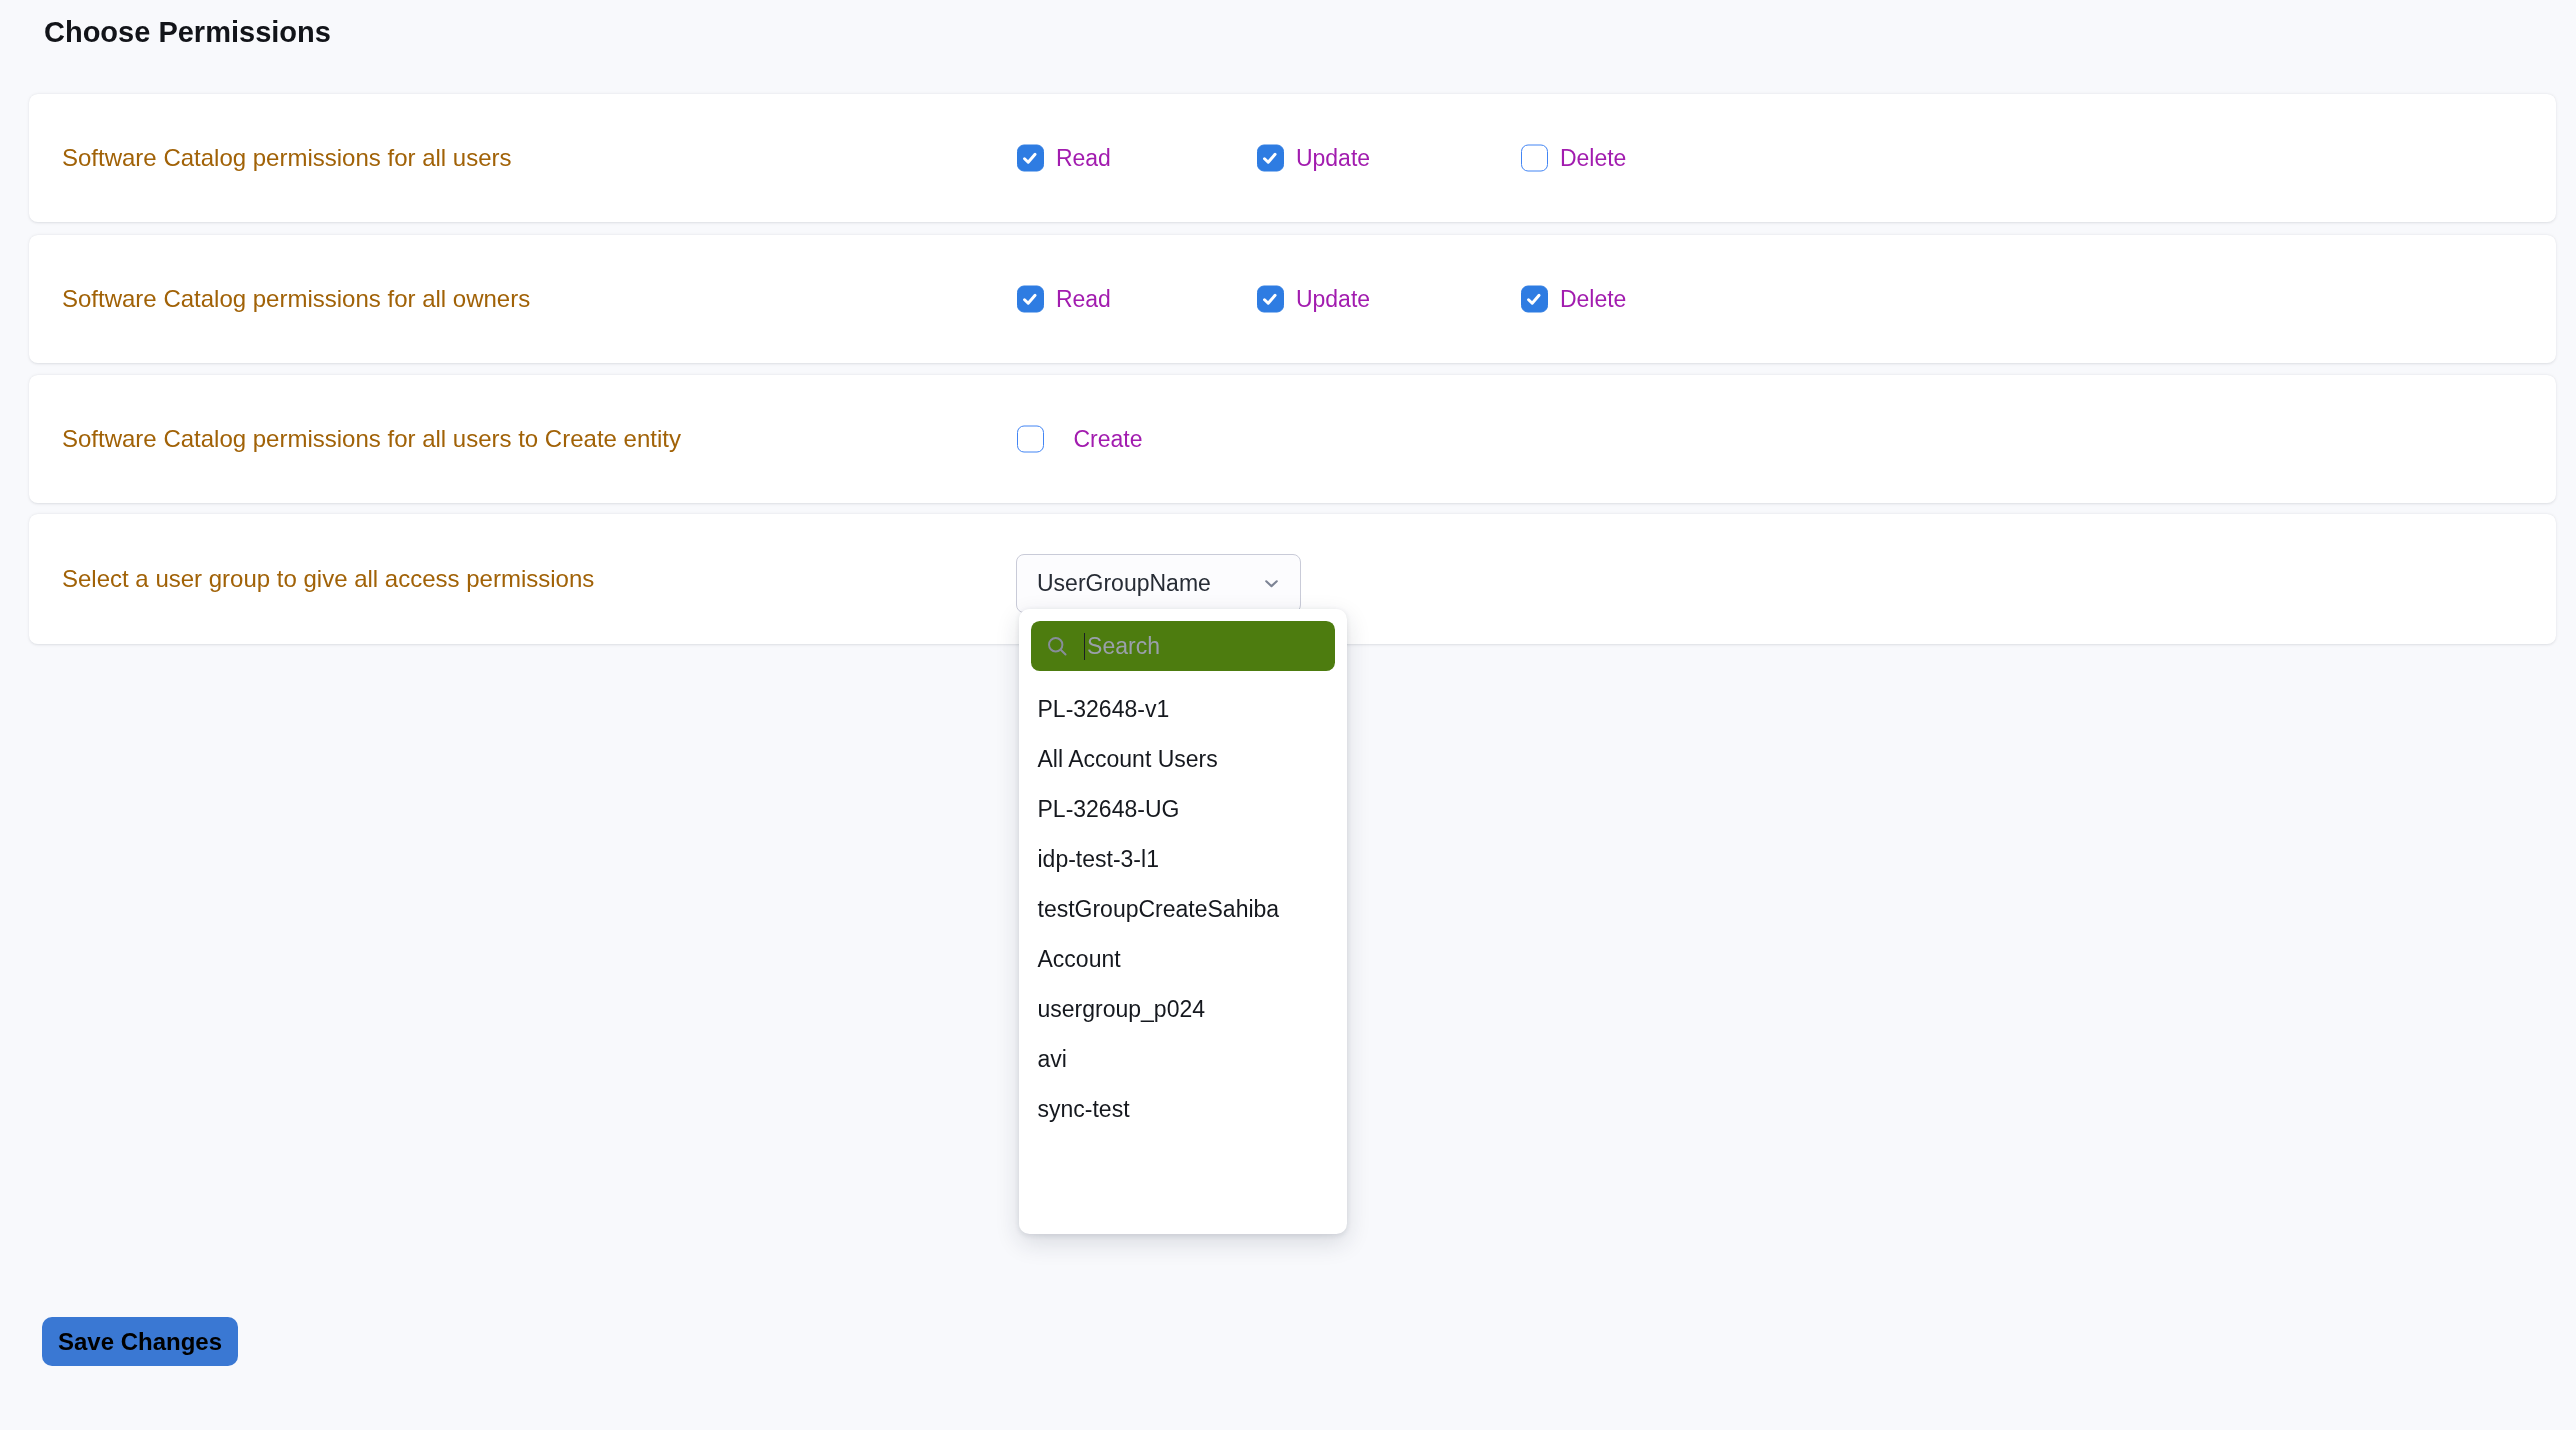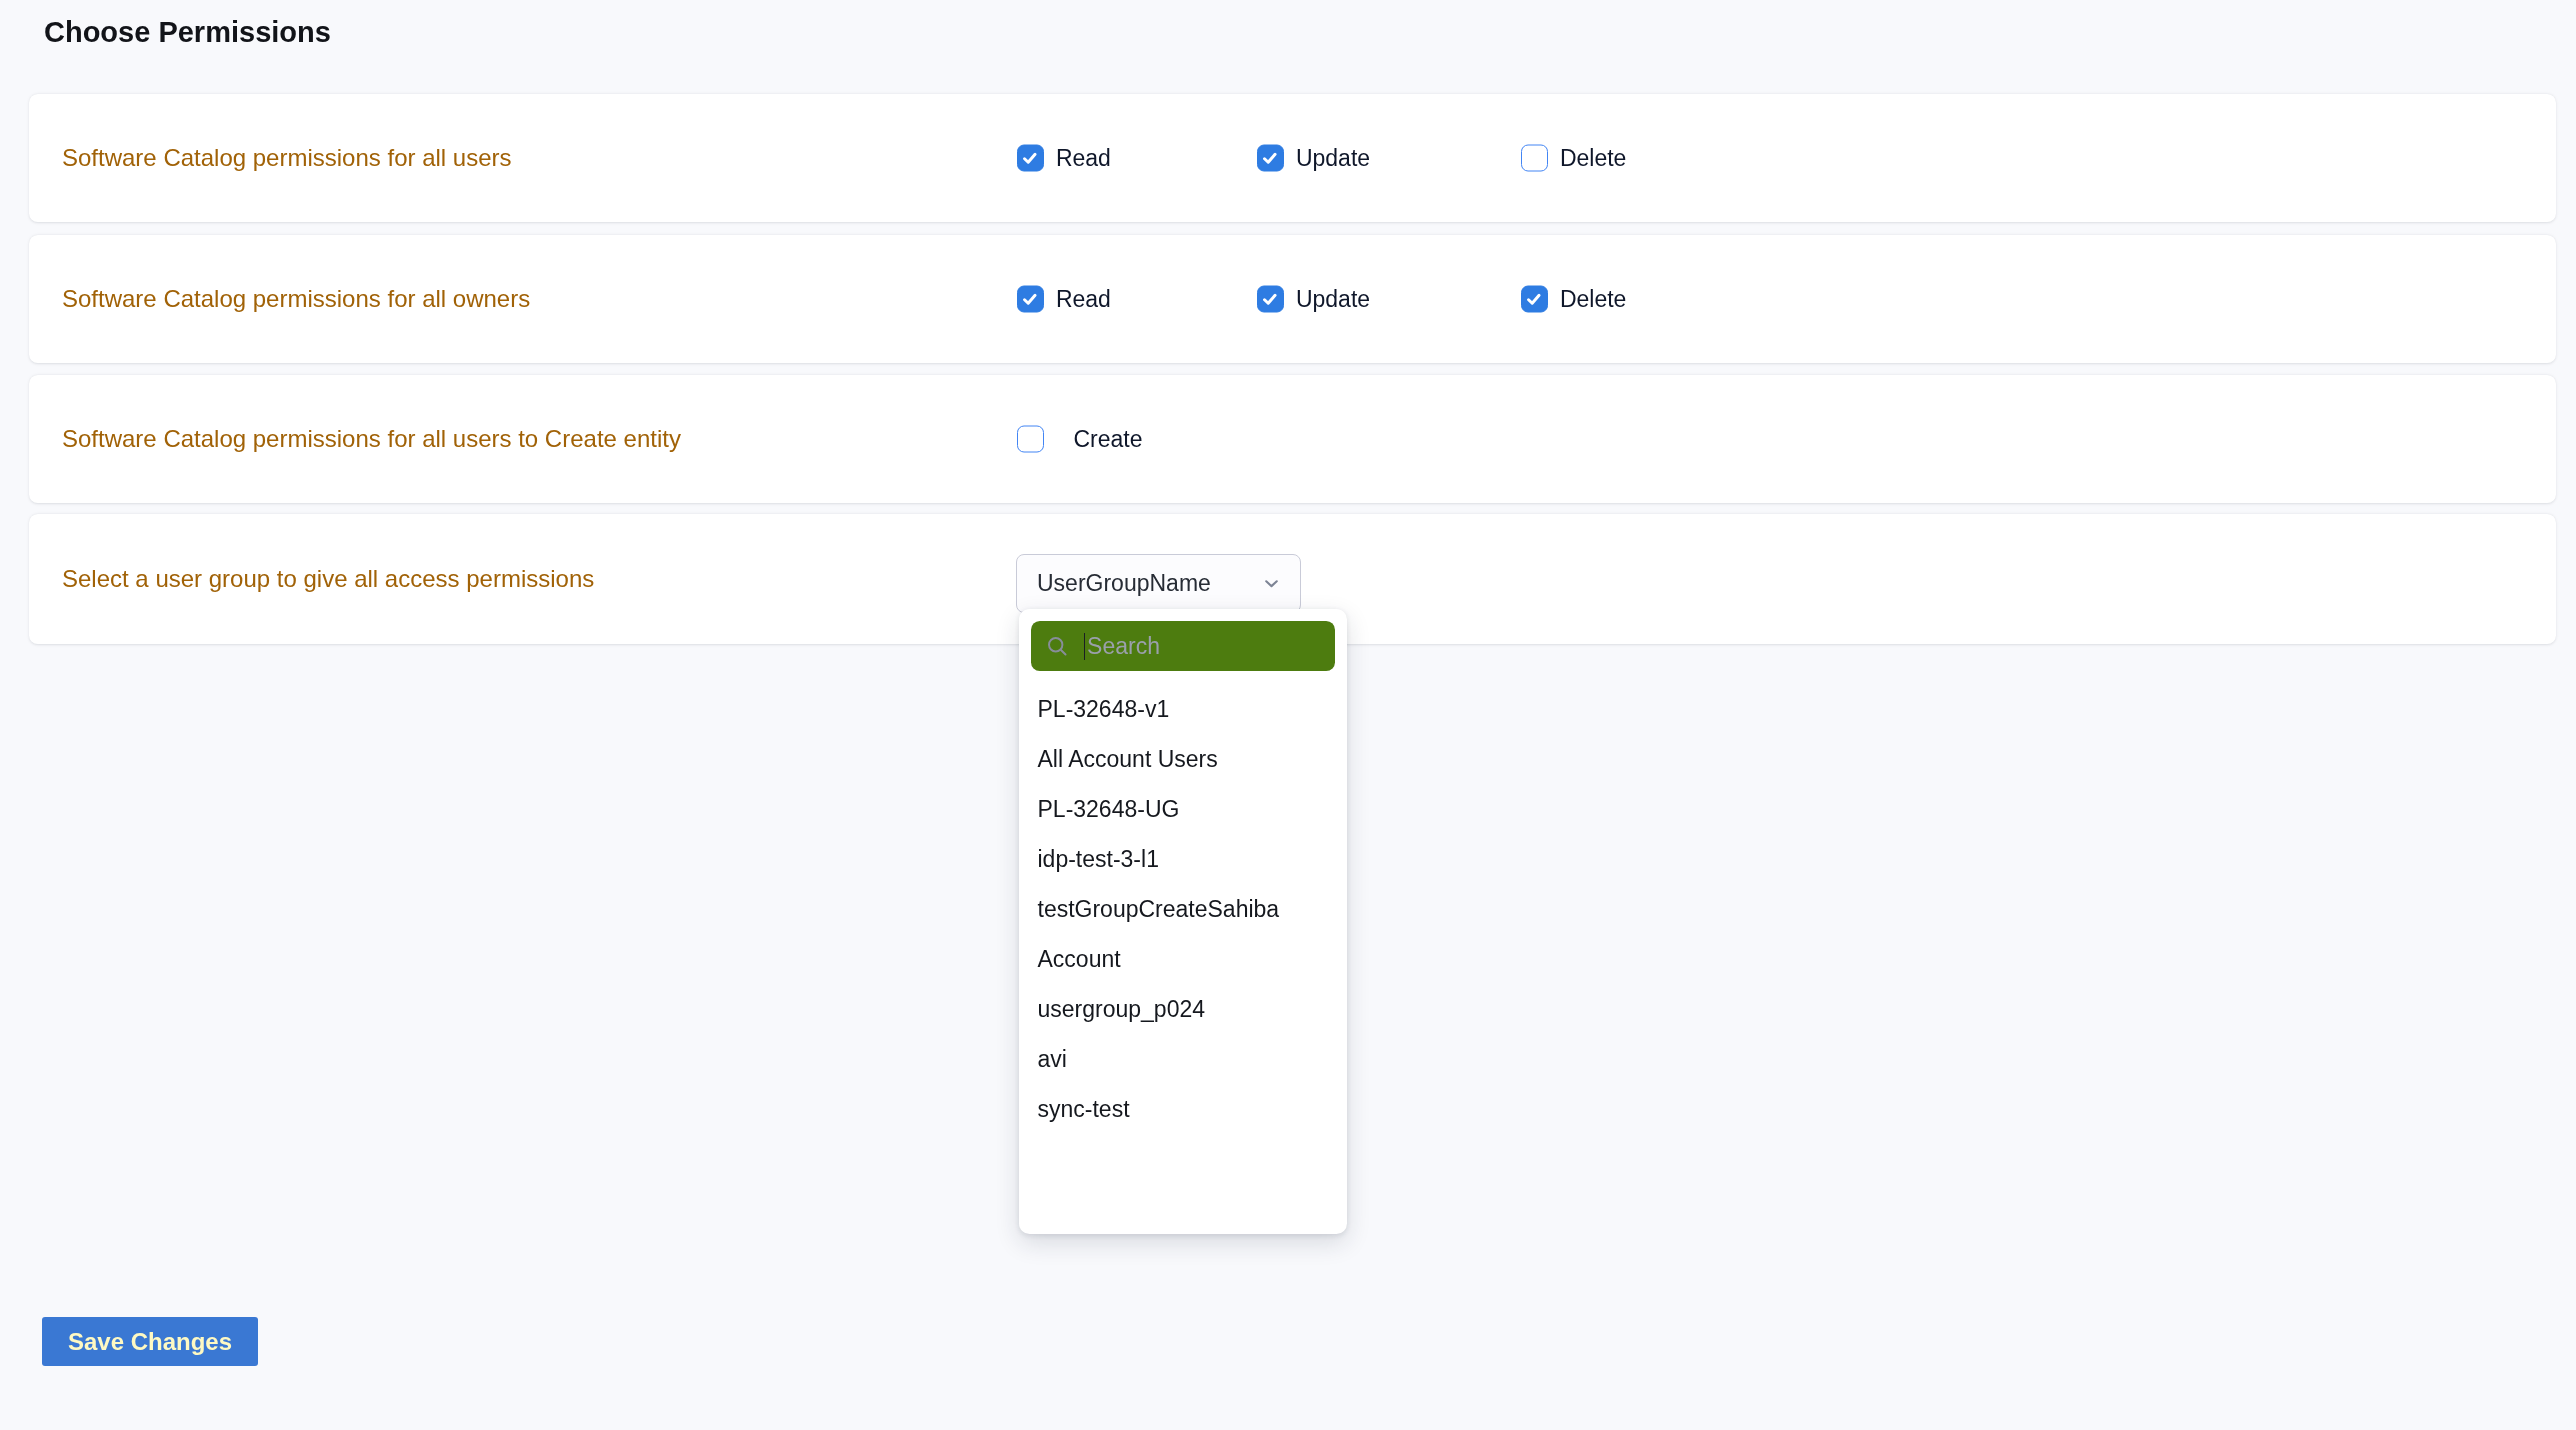--- a/index.html
+++ b/index.html
@@ -28,21 +28,21 @@
     display:flex;align-items:center;gap:12.4px;cursor:pointer;
   }
   .checkbox{
     width:26.5px;height:26.5px;border-radius:7px;box-sizing:border-box;
     border:1.8px solid #4285f4;background:#ffffff;
     display:flex;align-items:center;justify-content:center;flex:0 0 auto;
   }
   .checkbox svg{display:none;}
   .checkbox.checked{background:#2e7ce2;border-color:#2e7ce2;}
   .checkbox.checked svg{display:block;}
-  .cb-label{font-size:23px;color:#0f172a;white-space:nowrap;}
+  .cb-label{font-size:23px;color:#a21caf;white-space:nowrap;}
   .dropdown-btn{
     position:absolute;left:987px;top:40px;width:285px;height:59px;
     box-sizing:border-box;background:#fcfcfe;border:0.9px solid #c9cbd8;
     border-radius:8px;display:flex;align-items:center;
     padding:0 17.6px 0 20px;cursor:pointer;
   }
   .dropdown-btn .value{
     font-size:23px;font-weight:500;color:#272c35;flex:1;white-space:nowrap;
   }
   .panel{
@@ -62,23 +62,23 @@
     flex:1;min-width:0;border:none;outline:none;background:transparent;
     font-family:inherit;font-size:23px;color:#15181e;padding:0 0 0 1.8px;
   }
   .search-input::placeholder{color:#9aa0ab;}
   .item-list{position:absolute;left:0;top:75px;width:100%;}
   .list-item{
     height:50px;display:flex;align-items:center;
     padding-left:18.5px;font-size:23px;color:#15181e;cursor:pointer;white-space:nowrap;
   }
   .save-btn{
-    position:absolute;left:42px;top:1317px;width:216px;height:49px;
-    background:#3a78d3;border:none;border-radius:3px;cursor:pointer;
-    color:#fef9c3;font-size:24px;font-weight:700;
+    position:absolute;left:42px;top:1317px;width:196px;height:49px;
+    background:#3a78d3;border:none;border-radius:10px;cursor:pointer;
+    color:#000000;font-size:24px;font-weight:700;
     font-family:inherit;display:flex;align-items:center;justify-content:center;
   }
 </style>
 </head>
 <body>
 
 <div class="page-title">Choose Permissions</div>
 
 <div class="card" style="top:94px;">
   <div class="card-label">Software Catalog permissions for all users</div>

